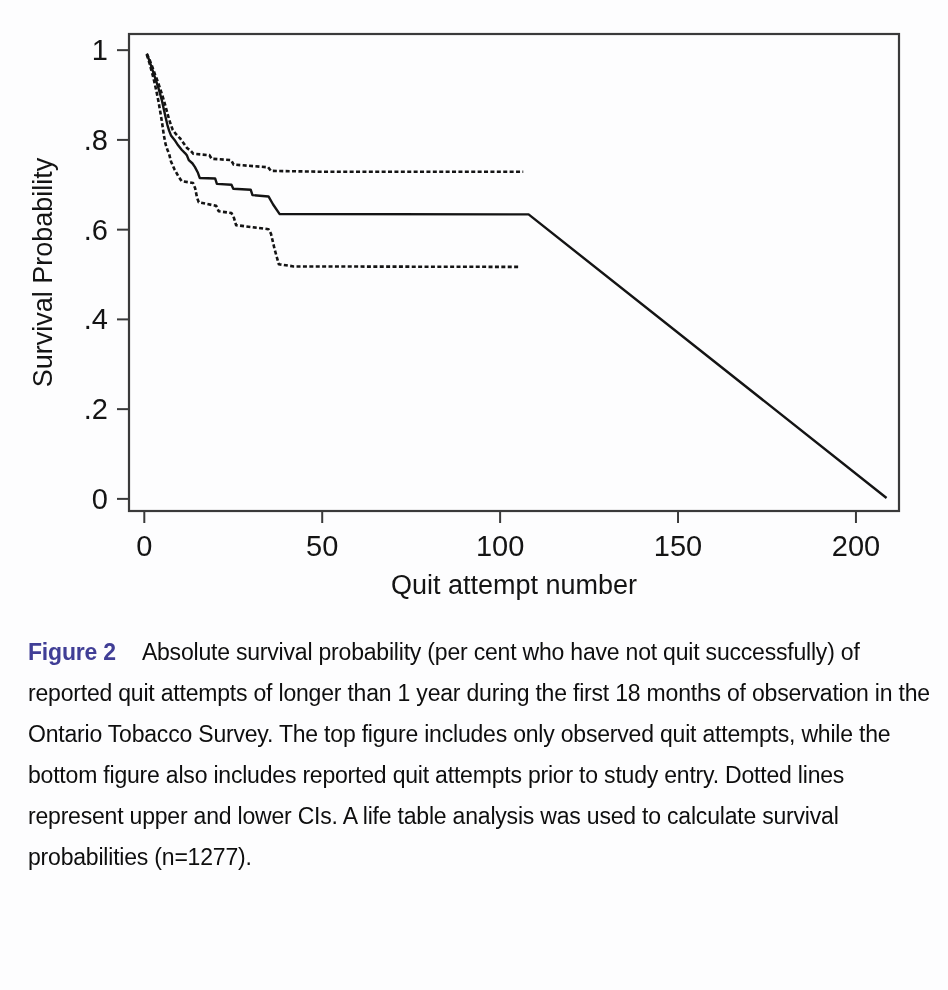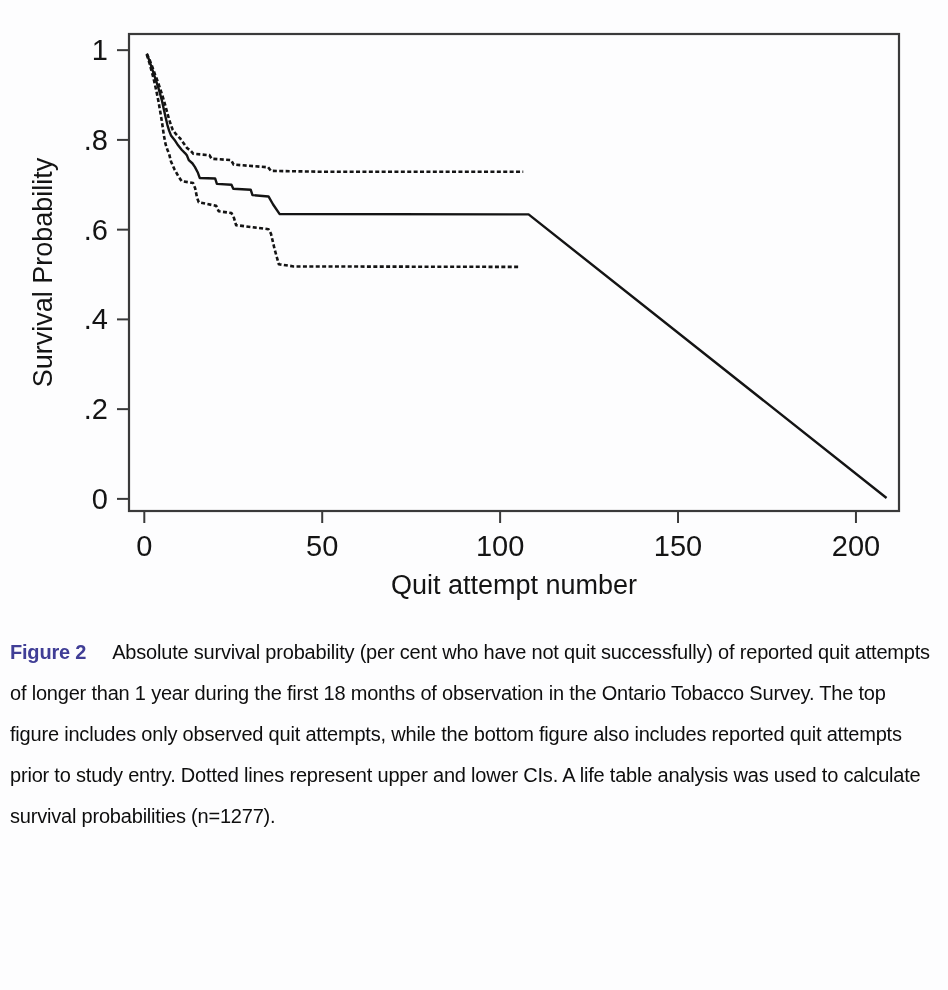--- a/index.html
+++ b/index.html
@@ -16,22 +16,22 @@
     width: 948px;
   }
   .chart-wrap {
     width: 948px;
     height: 618px;
     position: relative;
   }
   svg { display: block; }
   .caption {
     margin: 14px 0 0 0;
-    padding: 0 16px 0 10px;
-    font-size: 20px;
+    padding: 0 16px 0 28px;
+    font-size: 23px;
     line-height: 41px;
     letter-spacing: -0.2px;
     color: #0e0e0e;
   }
   .figlabel {
     font-weight: bold;
     margin-right: 26px;
   }
 </style>
 </head>

